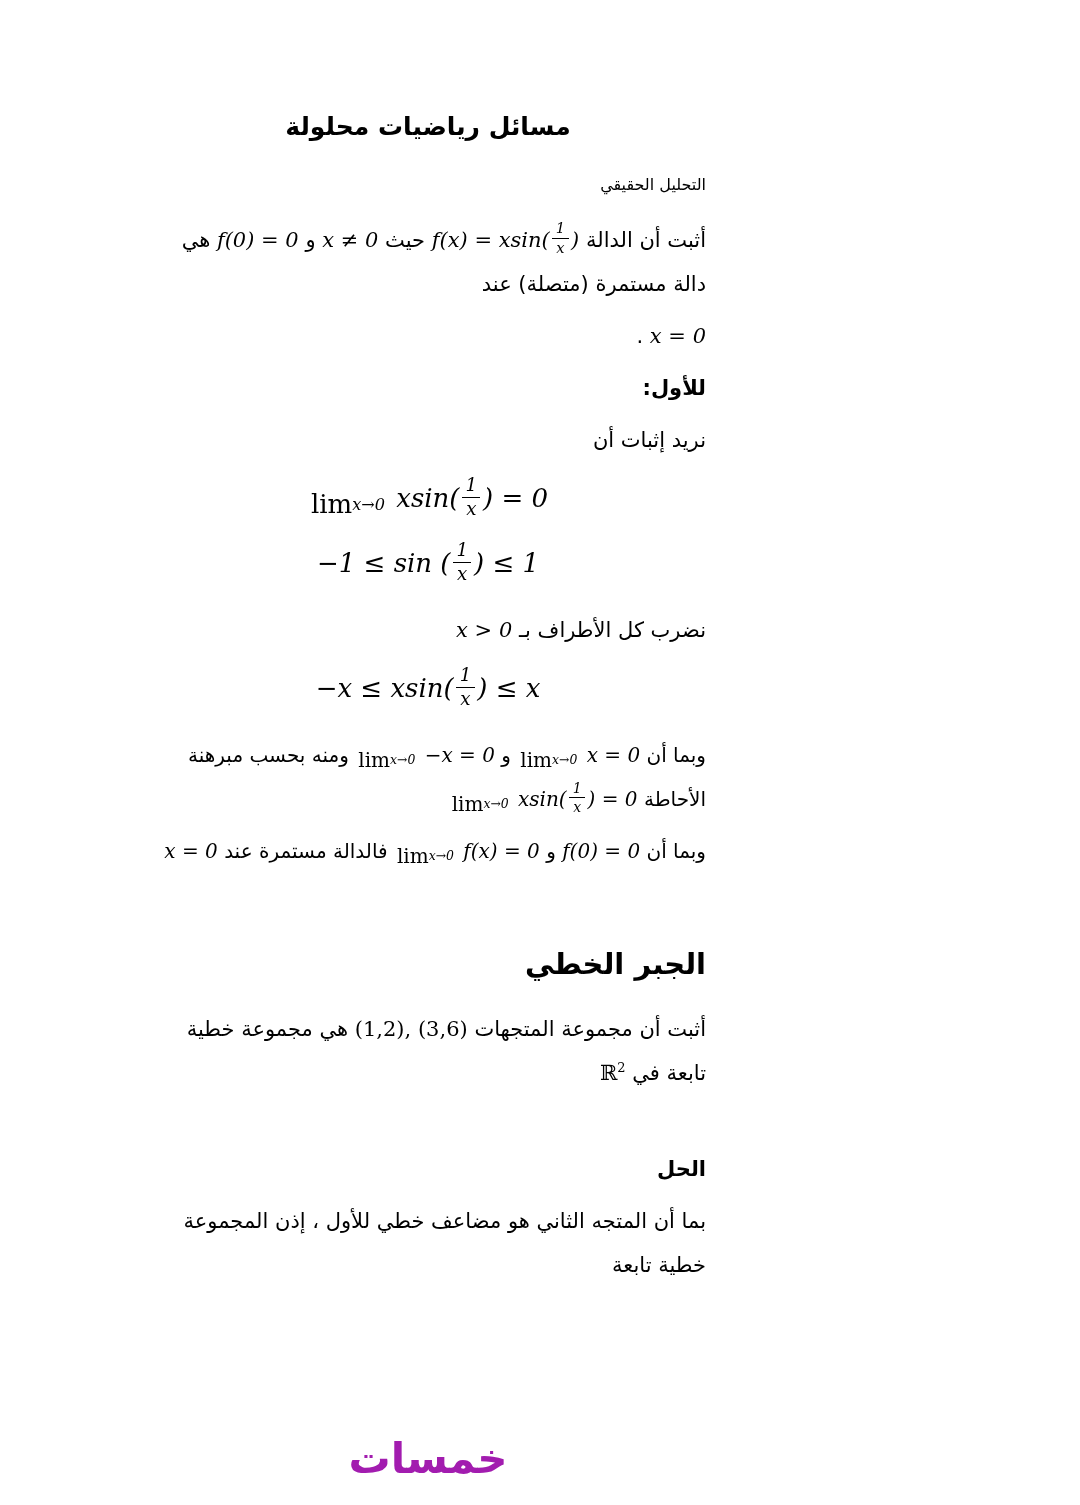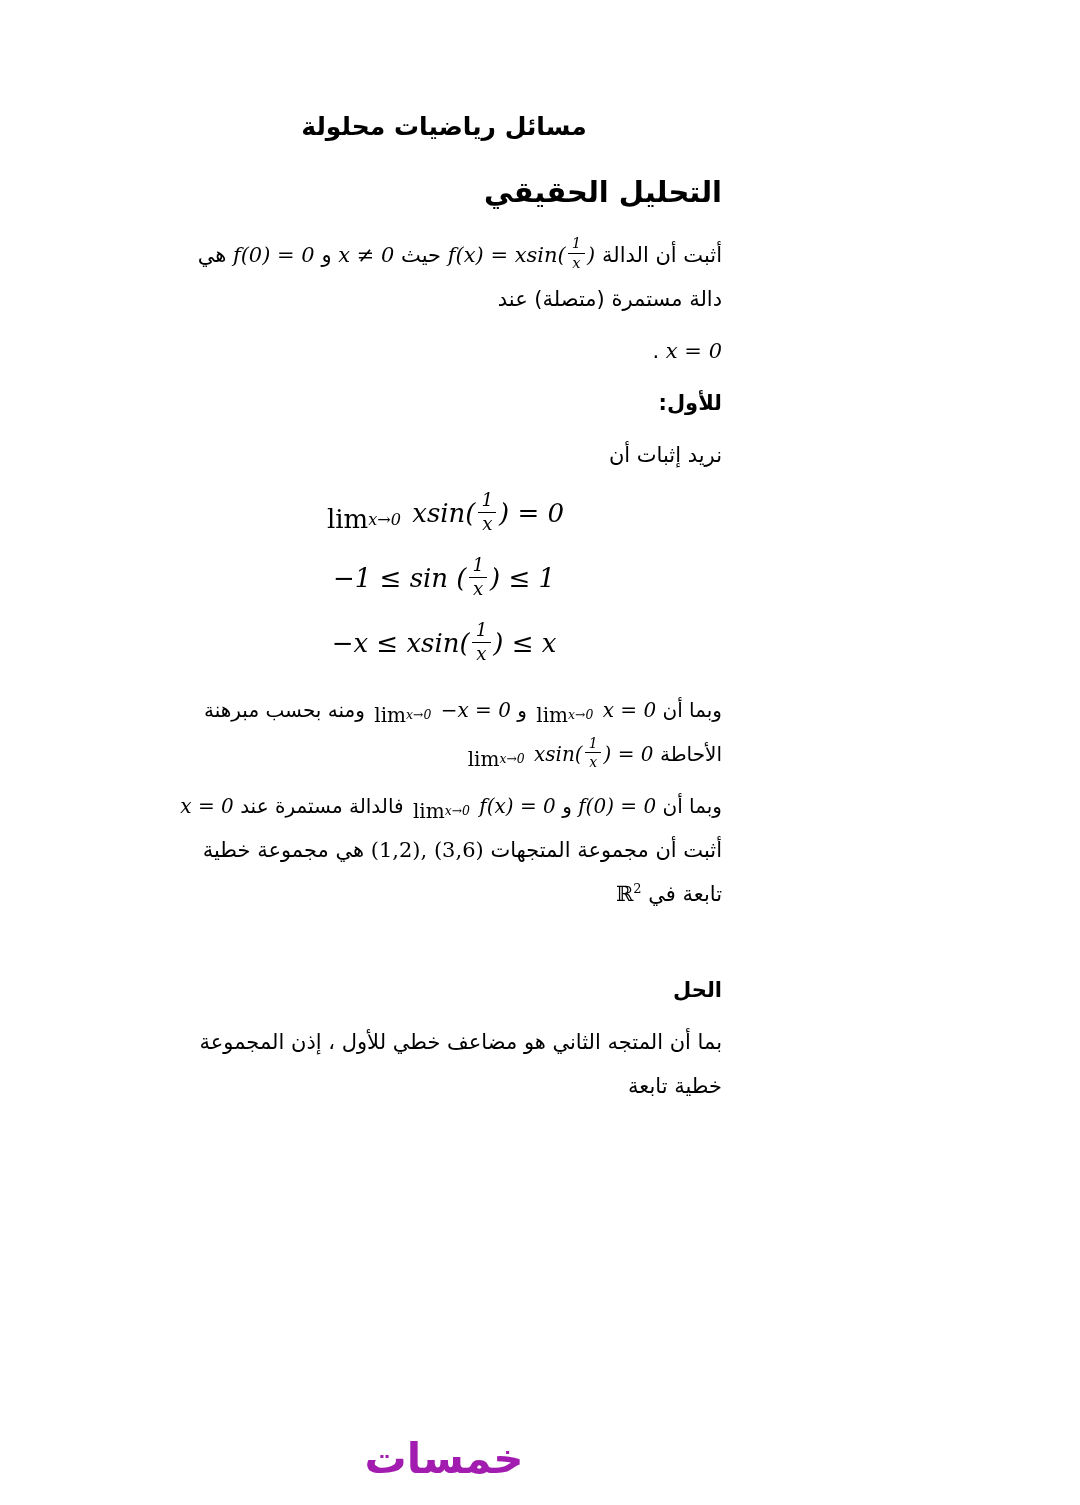--- a/index.html
+++ b/index.html
@@ -8,32 +8,31 @@
     width: 1080px; height: 1505px;
     font-family: "DejaVu Sans", sans-serif;
     color: #000;
     overflow: hidden;
   }
   .page {
     position: relative;
     width: 856px; height: 1505px;
     background: #fff;
     padding: 112px 150px 0 150px;
-    margin-left: 16px;
   }
   .ar { direction: rtl; text-align: right; }
   .title {
     text-align: center;
     font-weight: bold;
     font-size: 25px;
     margin-bottom: 34px;
   }
   .h2 {
-    font-weight: bold;
-    font-size: 29px;
+    font-weight: normal;
+    font-size: 16px;
     margin-bottom: 24px;
   }
   .h2-big {
     font-weight: bold;
     font-size: 29px;
     margin-top: 74px;
     margin-bottom: 26px;
   }
   .body { font-size: 21px; line-height: 2.1; }
   .body-sm { font-size: 20px; line-height: 2.2; }
@@ -127,20 +126,23 @@
         <span class="num">1</span>
         <span class="den">x</span>
       </span><span>) = 0</span></div>
 
 
   <div class="display-math" dir="ltr"><span>−1 ≤ sin (</span><span class="frac">
         <span class="num">1</span>
         <span class="den">x</span>
       </span><span>) ≤ 1</span></div>
 
+  <p class="ar body"><span>نضرب كل الأطراف بـ</span>
+    <span class="math" dir="ltr">x &gt; 0</span>
+  </p>
 
   <div class="display-math" dir="ltr"><span>−x ≤ xsin(</span><span class="frac">
         <span class="num">1</span>
         <span class="den">x</span>
       </span><span>) ≤ x</span></div>
 
   <p class="ar body-sm mb-sm"><span>وبما أن</span>
     <span class="math" dir="ltr"><span class="lim">
           <span class="lim-top">lim</span>
           <span class="lim-sub">x→0</span>
@@ -164,20 +166,21 @@
     <span class="math" dir="ltr">f(0) = 0</span>
     <span>و</span>
     <span class="math" dir="ltr"><span class="lim">
           <span class="lim-top">lim</span>
           <span class="lim-sub">x→0</span>
         </span> <span>f(x) = 0</span></span>
     <span>فالدالة مستمرة عند</span>
     <span class="math" dir="ltr">x = 0</span>
   </p>
 
+  <div class="h2-big ar">الجبر الخطي</div>
 
   <p class="ar body mb-lg"><span>أثبت أن مجموعة المتجهات</span>
     <span class="math upright" dir="ltr">(1,2), (3,6)</span>
     <span>هي مجموعة خطية تابعة في</span>
     <span class="math upright" dir="ltr"><span>ℝ</span><span class="sup">2</span></span>
   </p>
 
   <p class="ar body bold mb-sm">الحل</p>
 
 

